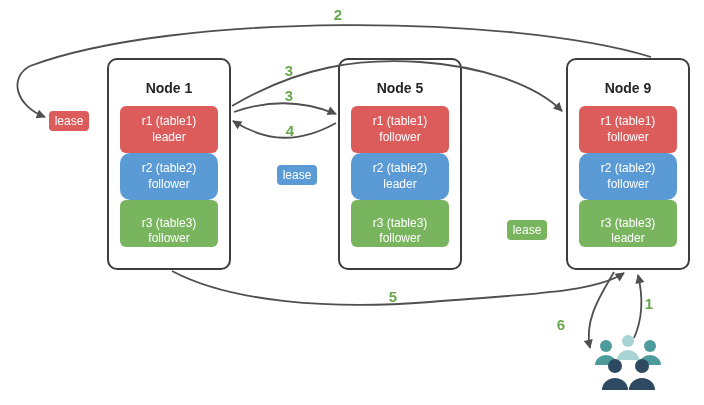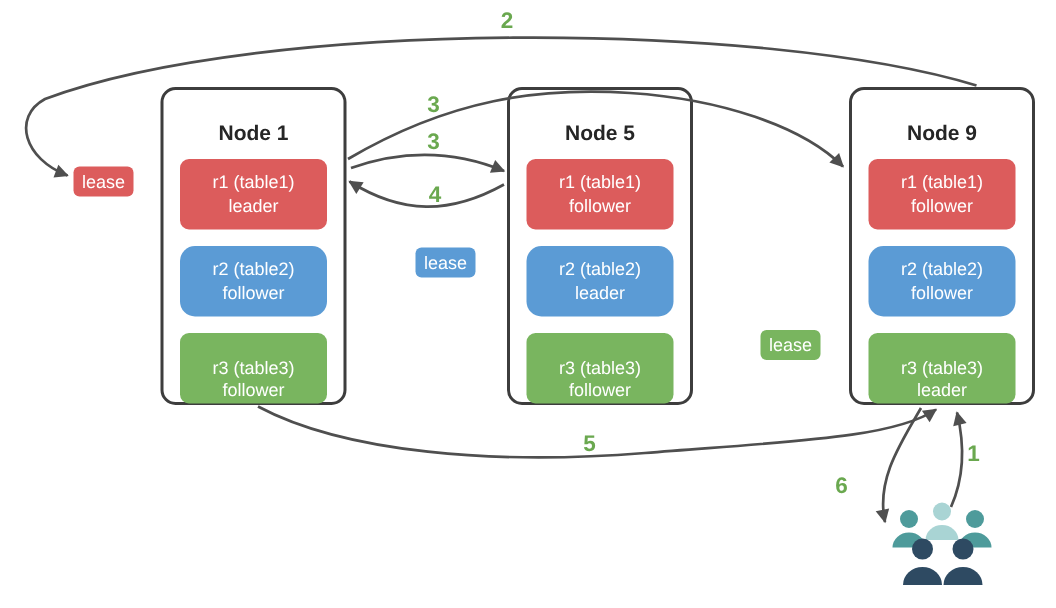--- a/index.html
+++ b/index.html
@@ -5,21 +5,21 @@
   * { margin:0; padding:0; box-sizing:border-box; }
   html,body { background:#ffffff; font-family:"Liberation Sans", sans-serif; }
   .stage { position:relative; width:704px; height:405px; background:#fff; overflow:hidden; }
 
   .node { position:absolute; top:58px; width:124px; height:212px; background:#fff;
           border:2px solid var(--c-node_border,#3d3d3d); border-radius:10px;
           padding:18px 11px 0; z-index:1; }
   .node-title { text-align:center; font-size:14px; font-weight:bold; color:#262626; margin:2px 0 10px; }
   .range { height:47px; border-radius:6px; color:#fff; display:flex; flex-direction:column;
            align-items:center; justify-content:center; font-size:12px; line-height:1.3;
-           margin-bottom:11px; text-align:center; }
+           margin-bottom:0; text-align:center; }
   .bg-red   { background:var(--c-red,#dc5c5c); }
   .bg-blue  { background:var(--c-blue,#5b9bd5);border-radius:10px; }
   .bg-green { background:var(--c-green,#79b55f);justify-content:flex-end; }
 
   .lease { position:absolute; width:40px; height:20px; border-radius:4px; color:#fff;
            font-size:12px; display:flex; align-items:center; justify-content:center; z-index:3; }
 
   .step { position:absolute; transform:translate(-50%,-50%); color:var(--c-step,#6aa84f);
           font-size:15px; font-weight:bold; z-index:4; }
 

